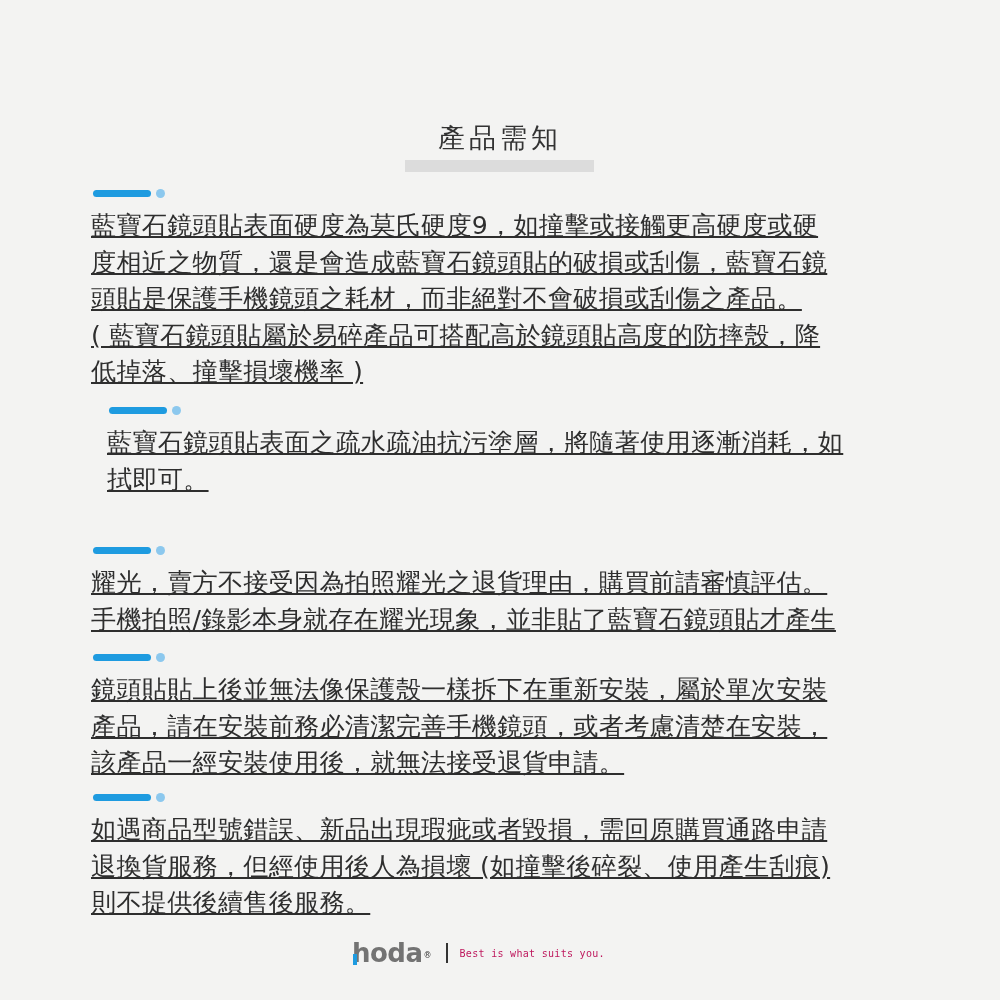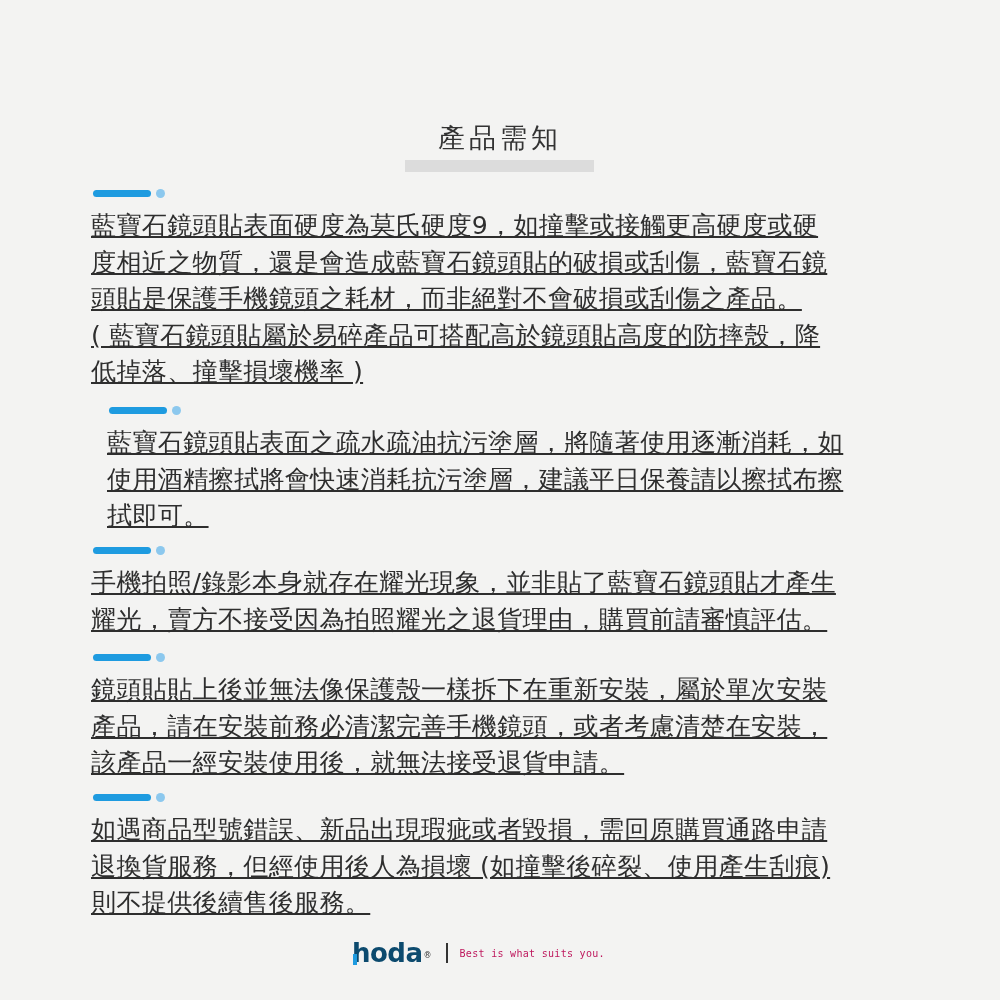--- a/index.html
+++ b/index.html
@@ -98,21 +98,21 @@
     .logo {
       font-family: "DejaVu Sans", sans-serif;
       font-size: 26px;
       font-weight: bold;
       color: #111;
       letter-spacing: -0.5px;
       position: relative;
       line-height: 26px;
     }
     .logo .h {
-      color: #0c4a6e;
+      color: #737373;
       position: relative;
     }
     .logo .h::before {
       content: "";
       position: absolute;
       left: 1px;
       bottom: 3px;
       width: 4px;
       height: 11px;
       background: #1e9be0;
@@ -160,33 +160,32 @@
     </div>
   </div>
 
   <div class="section" id="s2">
     <div class="marker">
       <span class="dash"></span>
       <span class="dot"></span>
     </div>
     <div class="para">
       <span class="line">藍寶石鏡頭貼表面之疏水疏油抗污塗層，將隨著使用逐漸消耗，如</span>
-      <span class="line">使用酒精擦拭將會快速消耗抗污塗層，建議平日保養請以擦拭布擦</span>
       <span class="line">拭即可。</span>
     </div>
   </div>
 
   <div class="section" id="s3">
     <div class="marker">
       <span class="dash"></span>
       <span class="dot"></span>
     </div>
     <div class="para">
+      <span class="line">耀光，賣方不接受因為拍照耀光之退貨理由，購買前請審慎評估。</span>
       <span class="line">手機拍照/錄影本身就存在耀光現象，並非貼了藍寶石鏡頭貼才產生</span>
-      <span class="line">耀光，賣方不接受因為拍照耀光之退貨理由，購買前請審慎評估。</span>
     </div>
   </div>
 
   <div class="section" id="s4">
     <div class="marker">
       <span class="dash"></span>
       <span class="dot"></span>
     </div>
     <div class="para">
       <span class="line">鏡頭貼貼上後並無法像保護殼一樣拆下在重新安裝，屬於單次安裝</span>

